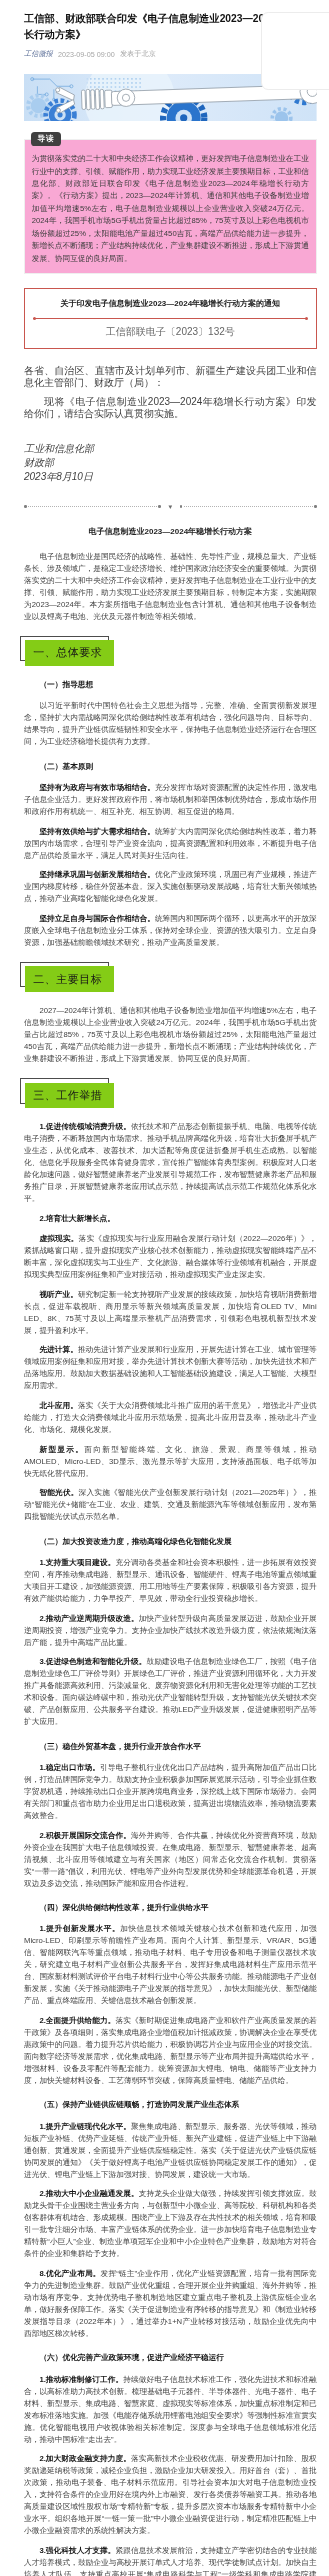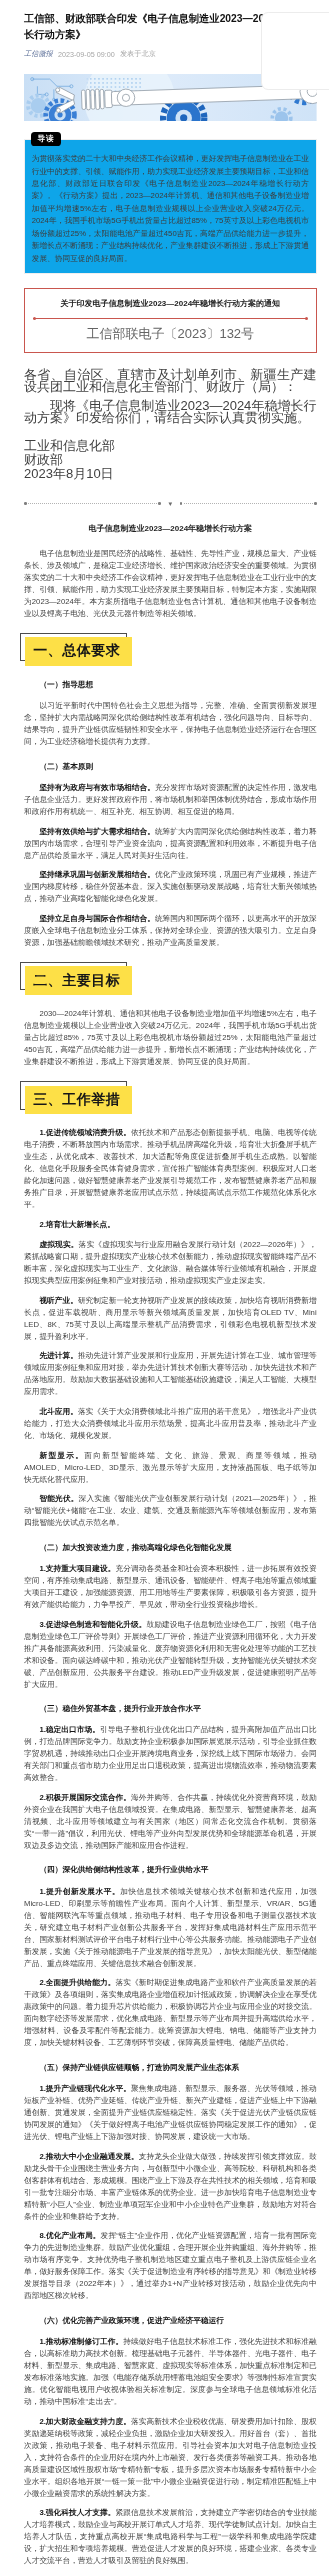--- a/index.html
+++ b/index.html
@@ -7,55 +7,55 @@
   body{width:330px;position:relative;overflow-x:hidden;
        font-family:"Liberation Sans","DejaVu Sans",sans-serif;color:#3f3f3f;}
   .page{padding:8.2px 13.4px 24px 24px;}
   .article-title{font-size:10.3px;font-weight:bold;color:#121212;line-height:1.55;margin:3.1px 0 6.2px;}
   .byline{font-size:7.2px;display:flex;align-items:center;gap:5.2px;margin:1px 0 0;}
   .byline .src{color:#576b95;cursor:pointer;font-style:italic;}
   .byline .meta{color:#a5a5a5;}
   .banner{margin-top:14.4px;width:100%;height:47px;display:block;}
   
   .intro-wrap{margin-top:18.5px;position:relative;}
-  .intro-tag{position:absolute;top:-7.2px;left:6.7px;background:#000000;color:#fff;
+  .intro-tag{position:absolute;top:-7.2px;left:6.7px;background:#404040;color:#fff;
              font-weight:bold;font-size:7.7px;padding:2.1px 6.7px;border-radius:3.6px;letter-spacing:1px;}
-  .intro-box{background:#0ea5e9;border:0.5px solid #efefef;padding:13px 6.7px 7.7px;
+  .intro-box{background:#f9a8d4;border:0.5px solid #efefef;padding:13px 6.7px 7.7px;
              font-size:7.7px;line-height:12.4px;text-align:justify;color:#3d3d3d;}
   
   .notice{margin-top:14px;border:0.5px solid #c9564e;padding:9.8px 7.2px 8.8px;}
   .notice-title{text-align:center;font-weight:bold;font-size:8px;color:#202020;line-height:1.5;}
   .notice-divider{margin:7.2px 1px 0;border-top:0.5px solid #c9564e;position:relative;height:0;}
   .notice-divider::before,.notice-divider::after{content:"";position:absolute;top:-1.5px;width:3.1px;height:3.1px;
       border-radius:50%;background:#c9564e;}
   .notice-divider::before{left:-0.5px;}
   .notice-divider::after{right:-0.5px;}
-  .notice-no{text-align:center;color:#646464;font-size:13px;margin-top:6.7px;}
-  
-  .letter{margin-top:15.5px;font-size:13px;line-height:12px;color:#3f3f3f;}
+  .notice-no{text-align:center;color:#646464;font-size:10px;margin-top:6.7px;}
+  
+  .letter{margin-top:15.5px;font-size:10px;line-height:12px;color:#3f3f3f;}
   .letter p{margin:7.7px 0;text-align:justify;}
   .letter .indent{text-indent:2em;}
-  .signoff{text-align:right;margin-top:16px;}
+  .signoff{text-align:right;margin-top:23px;font-style:italic;}
   .signoff p{margin:1.5px 0;line-height:12.4px;}
   
   .sep{margin:19.6px 0 14.4px;display:flex;align-items:center;}
   .sep .dot{width:2.6px;height:2.6px;border-radius:50%;background:#7e7e7e;flex:none;}
   .sep .line{flex:1;border-top:1px dotted #b3b3b3;margin:0 1.5px;height:0;}
   .sep .tri{color:#6d6d6d;font-size:6.2px;margin:0 6.2px;flex:none;}
   
   .plan-title{text-align:center;font-weight:bold;font-size:8px;color:#1e1e1e;margin:15.5px 0 12.4px;line-height:1.6;}
   .para{margin:7.7px 0;text-indent:2em;text-align:justify;font-size:7.7px;line-height:12px;color:#3f3f3f;}
   .para strong{color:#161616;}
   .sub-head{font-size:7.7px;font-weight:bold;color:#161616;margin:12.4px 0 9.3px;text-indent:2em;line-height:1.55;}
   .sec-wrap{margin:17.5px 0 13.4px;}
   .sec-head{position:relative;display:inline-block;margin-left:0.5px;}
   .sec-head::before{content:"";position:absolute;left:-4.6px;top:-4.6px;right:4.6px;bottom:4.6px;
                     border:0.5px solid #4c4c4c;}
-  .sec-box{position:relative;background:#fde047;padding:5.2px 11.3px 5.2px 8.8px;
-           font-size:14px;font-weight:bold;color:#171717;z-index:1;letter-spacing:0.5px;}
+  .sec-box{position:relative;background:#84cc16;padding:5.2px 11.3px 5.2px 8.8px;
+           font-size:11px;font-weight:normal;color:#171717;z-index:1;letter-spacing:0.5px;}
   
   .float-card{position:absolute;top:12px;left:261px;width:88px;height:76px;background:#fff;
               border:0.5px solid #ececec;border-radius:7.2px;}
 </style>
 </head>
 <body>
 
 <div class="float-card"></div>
 
 <div class="page">
@@ -166,32 +166,33 @@
       <p class="para"><span>电子信息制造业是国民经济的战略性、基础性、先导性产业，规模总量大、产业链条长、涉及领域广，是稳定工业经济增长、维护国家政治经济安全的重要领域。为贯彻落实党的二十大和中央经济工作会议精神，更好发挥电子信息制造业在工业行业中的支撑、引领、赋能作用，助力实现工业经济发展主要预期目标，特制定本方案，实施期限为2023—2024年。本方案所指电子信息制造业包含计算机、通信和其他电子设备制造业以及锂离子电池、光伏及元器件制造等相关领域。</span></p>
       <div class="sec-wrap"><div class="sec-head"><div class="sec-box">一、总体要求</div></div></div>
       <div class="sub-head">（一）指导思想</div>
       <p class="para"><span>以习近平新时代中国特色社会主义思想为指导，完整、准确、全面贯彻新发展理念，坚持扩大内需战略同深化供给侧结构性改革有机结合，强化问题导向、目标导向、结果导向，提升产业链供应链韧性和安全水平，保持电子信息制造业经济运行在合理区间，为工业经济稳增长提供有力支撑。</span></p>
       <div class="sub-head">（二）基本原则</div>
       <p class="para"><strong>坚持有为政府与有效市场相结合。</strong><span>充分发挥市场对资源配置的决定性作用，激发电子信息企业活力。更好发挥政府作用，将市场机制和举国体制优势结合，形成市场作用和政府作用有机统一、相互补充、相互协调、相互促进的格局。</span></p>
       <p class="para"><strong>坚持有效供给与扩大需求相结合。</strong><span>统筹扩大内需同深化供给侧结构性改革，着力释放国内市场需求，合理引导产业资金流向，提高资源配置和利用效率，不断提升电子信息产品供给质量水平，满足人民对美好生活向往。</span></p>
       <p class="para"><strong>坚持继承巩固与创新发展相结合。</strong><span>优化产业政策环境，巩固已有产业规模，推进产业国内梯度转移，稳住外贸基本盘。深入实施创新驱动发展战略，培育壮大新兴领域热点，推动产业高端化智能化绿色化发展。</span></p>
       <p class="para"><strong>坚持立足自身与国际合作相结合。</strong><span>统筹国内和国际两个循环，以更高水平的开放深度嵌入全球电子信息制造业分工体系，保持对全球企业、资源的强大吸引力。立足自身资源，加强基础前瞻领域技术研究，推动产业高质量发展。</span></p>
       <div class="sec-wrap"><div class="sec-head"><div class="sec-box">二、主要目标</div></div></div>
-      <p class="para"><span>2030—2024年计算机、通信和其他电子设备制造业增加值平均增速5%左右，电子信息制造业规模以上企业营业收入突破24万亿元。2024年，我国手机市场5G手机出货量占比超过85%，75英寸及以上彩色电视机市场份额超过25%，太阳能电池产量超过450吉瓦，高端产品供给能力进一步提升，新增长点不断涌现；产业结构持续优化，产业集群建设不断推进，形成上下游贯通发展、协同互促的良好局面。</span></p>
+      <p class="para"><span>2027—2024年计算机、通信和其他电子设备制造业增加值平均增速5%左右，电子信息制造业规模以上企业营业收入突破24万亿元。2024年，我国手机市场5G手机出货量占比超过85%，75英寸及以上彩色电视机市场份额超过25%，太阳能电池产量超过450吉瓦，高端产品供给能力进一步提升，新增长点不断涌现；产业结构持续优化，产业集群建设不断推进，形成上下游贯通发展、协同互促的良好局面。</span></p>
       <div class="sec-wrap"><div class="sec-head"><div class="sec-box">三、工作举措</div></div></div>
       <p class="para"><strong>1.促进传统领域消费升级。</strong><span>依托技术和产品形态创新提振手机、电脑、电视等传统电子消费，不断释放国内市场需求。推动手机品牌高端化升级，培育壮大折叠屏手机产业生态，从优化成本、改善技术、加大适配等角度促进折叠屏手机生态成熟。以智能化、信息化手段服务全民体育健身需求，宣传推广智能体育典型案例。积极应对人口老龄化加速问题，做好智慧健康养老产业发展引导规范工作，发布智慧健康养老产品和服务推广目录，开展智慧健康养老应用试点示范，持续提高试点示范工作规范化体系化水平。</span></p>
       <p class="para"><strong>2.培育壮大新增长点。</strong></p>
       <p class="para"><strong>虚拟现实。</strong><span>落实《虚拟现实与行业应用融合发展行动计划（2022—2026年）》，紧抓战略窗口期，提升虚拟现实产业核心技术创新能力，推动虚拟现实智能终端产品不断丰富，深化虚拟现实与工业生产、文化旅游、融合媒体等行业领域有机融合，开展虚拟现实典型应用案例征集和产业对接活动，推动虚拟现实产业走深走实。</span></p>
       <p class="para"><strong>视听产业。</strong><span>研究制定新一轮支持视听产业发展的接续政策，加快培育视听消费新增长点，促进车载视听、商用显示等新兴领域高质量发展，加快培育OLED TV、Mini LED、8K、75英寸及以上高端显示整机产品消费需求，引领彩色电视机新型技术发展，提升盈利水平。</span></p>
       <p class="para"><strong>先进计算。</strong><span>推动先进计算产业发展和行业应用，开展先进计算在工业、城市管理等领域应用案例征集和应用对接，举办先进计算技术创新大赛等活动，加快先进技术和产品落地应用。鼓励加大数据基础设施和人工智能基础设施建设，满足人工智能、大模型应用需求。</span></p>
       <p class="para"><strong>北斗应用。</strong><span>落实《关于大众消费领域北斗推广应用的若干意见》，增强北斗产业供给能力，打造大众消费领域北斗应用示范场景，提高北斗应用普及率，推动北斗产业化、市场化、规模化发展。</span></p>
       <p class="para"><strong>新型显示。</strong><span>面向新型智能终端、文化、旅游、景观、商显等领域，推动AMOLED、Micro-LED、3D显示、激光显示等扩大应用，支持液晶面板、电子纸等加快无纸化替代应用。</span></p>
       <p class="para"><strong>智能光伏。</strong><span>深入实施《智能光伏产业创新发展行动计划（2021—2025年）》，推动“智能光伏+储能”在工业、农业、建筑、交通及新能源汽车等领域创新应用，发布第四批智能光伏试点示范名单。</span></p>
       <div class="sub-head">（二）加大投资改造力度，推动高端化绿色化智能化发展</div>
       <p class="para"><strong>1.支持重大项目建设。</strong><span>充分调动各类基金和社会资本积极性，进一步拓展有效投资空间，有序推动集成电路、新型显示、通讯设备、智能硬件、锂离子电池等重点领域重大项目开工建设，加强能源资源、用工用地等生产要素保障，积极吸引各方资源，提升有效产能供给能力，力争早投产、早见效，带动全行业投资稳步增长。</span></p>
+      <p class="para"><strong>2.推动产业逆周期升级改造。</strong><span>加快产业转型升级向高质量发展迈进，鼓励企业开展逆周期投资，增强产业竞争力。支持企业加快产线技术改造升级力度，依法依规淘汰落后产能，提升中高端产品比重。</span></p>
       <p class="para"><strong>3.促进绿色制造和智能化升级。</strong><span>鼓励建设电子信息制造业绿色工厂，按照《电子信息制造业绿色工厂评价导则》开展绿色工厂评价，推进产业资源利用循环化，大力开发推广具备能源高效利用、污染减量化、废弃物资源化利用和无害化处理等功能的工艺技术和设备。面向碳达峰碳中和，推动光伏产业智能转型升级，支持智能光伏关键技术突破、产品创新应用、公共服务平台建设。推动LED产业升级发展，促进健康照明产品等扩大应用。</span></p>
       <div class="sub-head">（三）稳住外贸基本盘，提升行业开放合作水平</div>
       <p class="para"><strong>1.稳定出口市场。</strong><span>引导电子整机行业优化出口产品结构，提升高附加值产品出口比例，打造品牌国际竞争力。鼓励支持企业积极参加国际展览展示活动，引导企业抓住数字贸易机遇，持续推动出口企业开展跨境电商业务，深挖线上线下国际市场潜力。会同有关部门和重点省市助力企业用足出口退税政策，提高进出境物流效率，推动物流要素高效整合。</span></p>
       <p class="para"><strong>2.积极开展国际交流合作。</strong><span>海外并购等、合作共赢，持续优化外资营商环境，鼓励外资企业在我国扩大电子信息领域投资。在集成电路、新型显示、智慧健康养老、超高清视频、北斗应用等领域建立与有关国家（地区）间常态化交流合作机制。贯彻落实“一带一路”倡议，利用光伏、锂电等产业外向型发展优势和全球能源革命机遇，开展双边及多边交流，推动国际产能和应用合作进程。</span></p>
       <div class="sub-head">（四）深化供给侧结构性改革，提升行业供给水平</div>
       <p class="para"><strong>1.提升创新发展水平。</strong><span>加快信息技术领域关键核心技术创新和迭代应用，加强Micro-LED、印刷显示等前瞻性产业布局。面向个人计算、新型显示、VR/AR、5G通信、智能网联汽车等重点领域，推动电子材料、电子专用设备和电子测量仪器技术攻关，研究建立电子材料产业创新公共服务平台，发挥好集成电路材料生产应用示范平台、国家新材料测试评价平台电子材料行业中心等公共服务功能。推动能源电子产业创新发展，实施《关于推动能源电子产业发展的指导意见》，加快太阳能光伏、新型储能产品、重点终端应用、关键信息技术融合创新发展。</span></p>
       <p class="para"><strong>2.全面提升供给能力。</strong><span>落实《新时期促进集成电路产业和软件产业高质量发展的若干政策》及各项细则，落实集成电路企业增值税加计抵减政策，协调解决企业在享受优惠政策中的问题。着力提升芯片供给能力，积极协调芯片企业与应用企业的对接交流。面向数字经济等发展需求，优化集成电路、新型显示等产业布局并提升高端供给水平，增强材料、设备及零配件等配套能力。统筹资源加大锂电、钠电、储能等产业支持力度，加快关键材料设备、工艺薄弱环节突破，保障高质量锂电、储能产品供给。</span></p>
       <div class="sub-head">（五）保持产业链供应链顺畅，打造协同发展产业生态体系</div>
       <p class="para"><strong>1.提升产业链现代化水平。</strong><span>聚焦集成电路、新型显示、服务器、光伏等领域，推动短板产业补链、优势产业延链、传统产业升链、新兴产业建链，促进产业链上中下游融通创新、贯通发展，全面提升产业链供应链稳定性。落实《关于促进光伏产业链供应链协同发展的通知》《关于做好锂离子电池产业链供应链协同稳定发展工作的通知》，促进光伏、锂电产业链上下游加强对接、协同发展，建设统一大市场。</span></p>
       <p class="para"><strong>2.推动大中小企业融通发展。</strong><span>支持龙头企业做大做强，持续发挥引领支撑效应。鼓励龙头骨干企业围绕主营业务方向，与创新型中小微企业、高等院校、科研机构和各类创客群体有机结合、形成规模。围绕产业上下游及存在共性技术的相关领域，培育和吸引一批专注细分市场、丰富产业链体系的优势企业。进一步加快培育电子信息制造业专精特新“小巨人”企业、制造业单项冠军企业和中小企业特色产业集群，鼓励地方对符合条件的企业和集群给予支持。</span></p>

